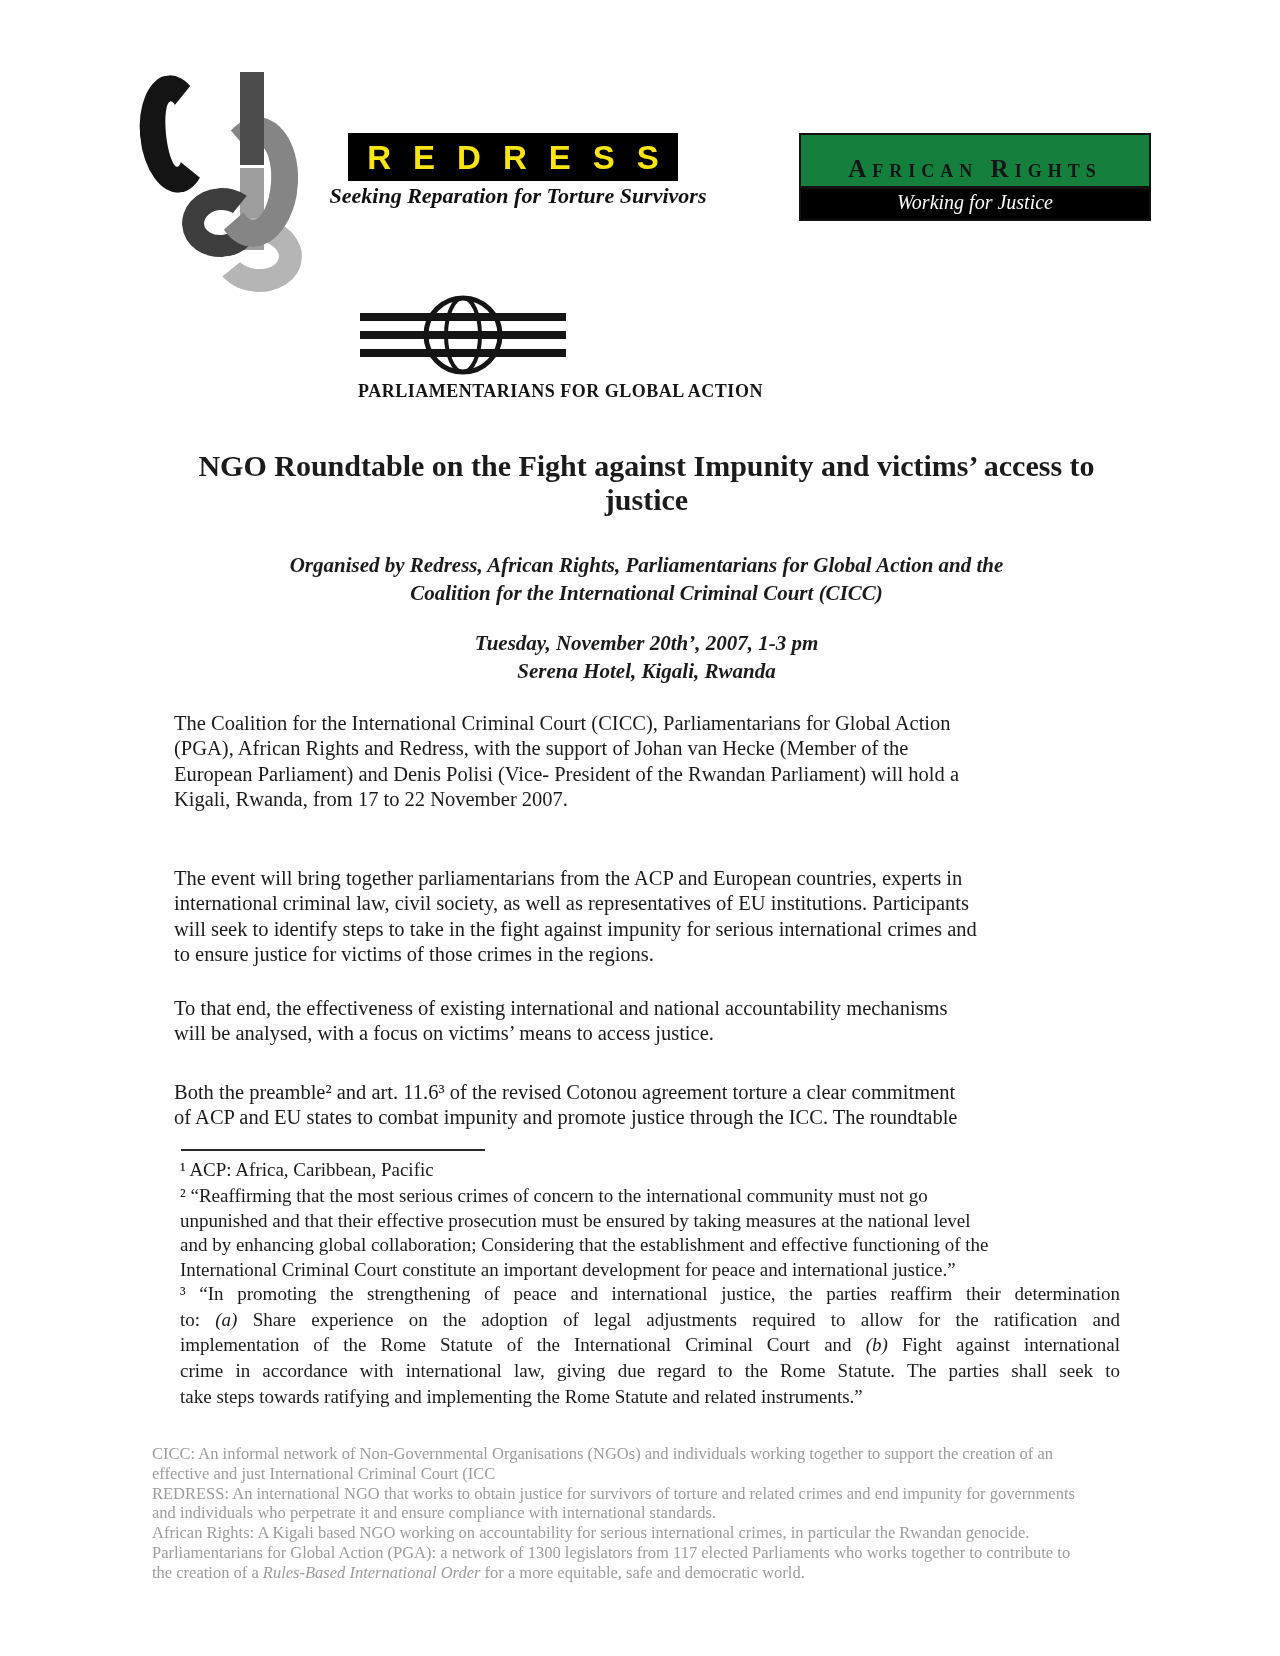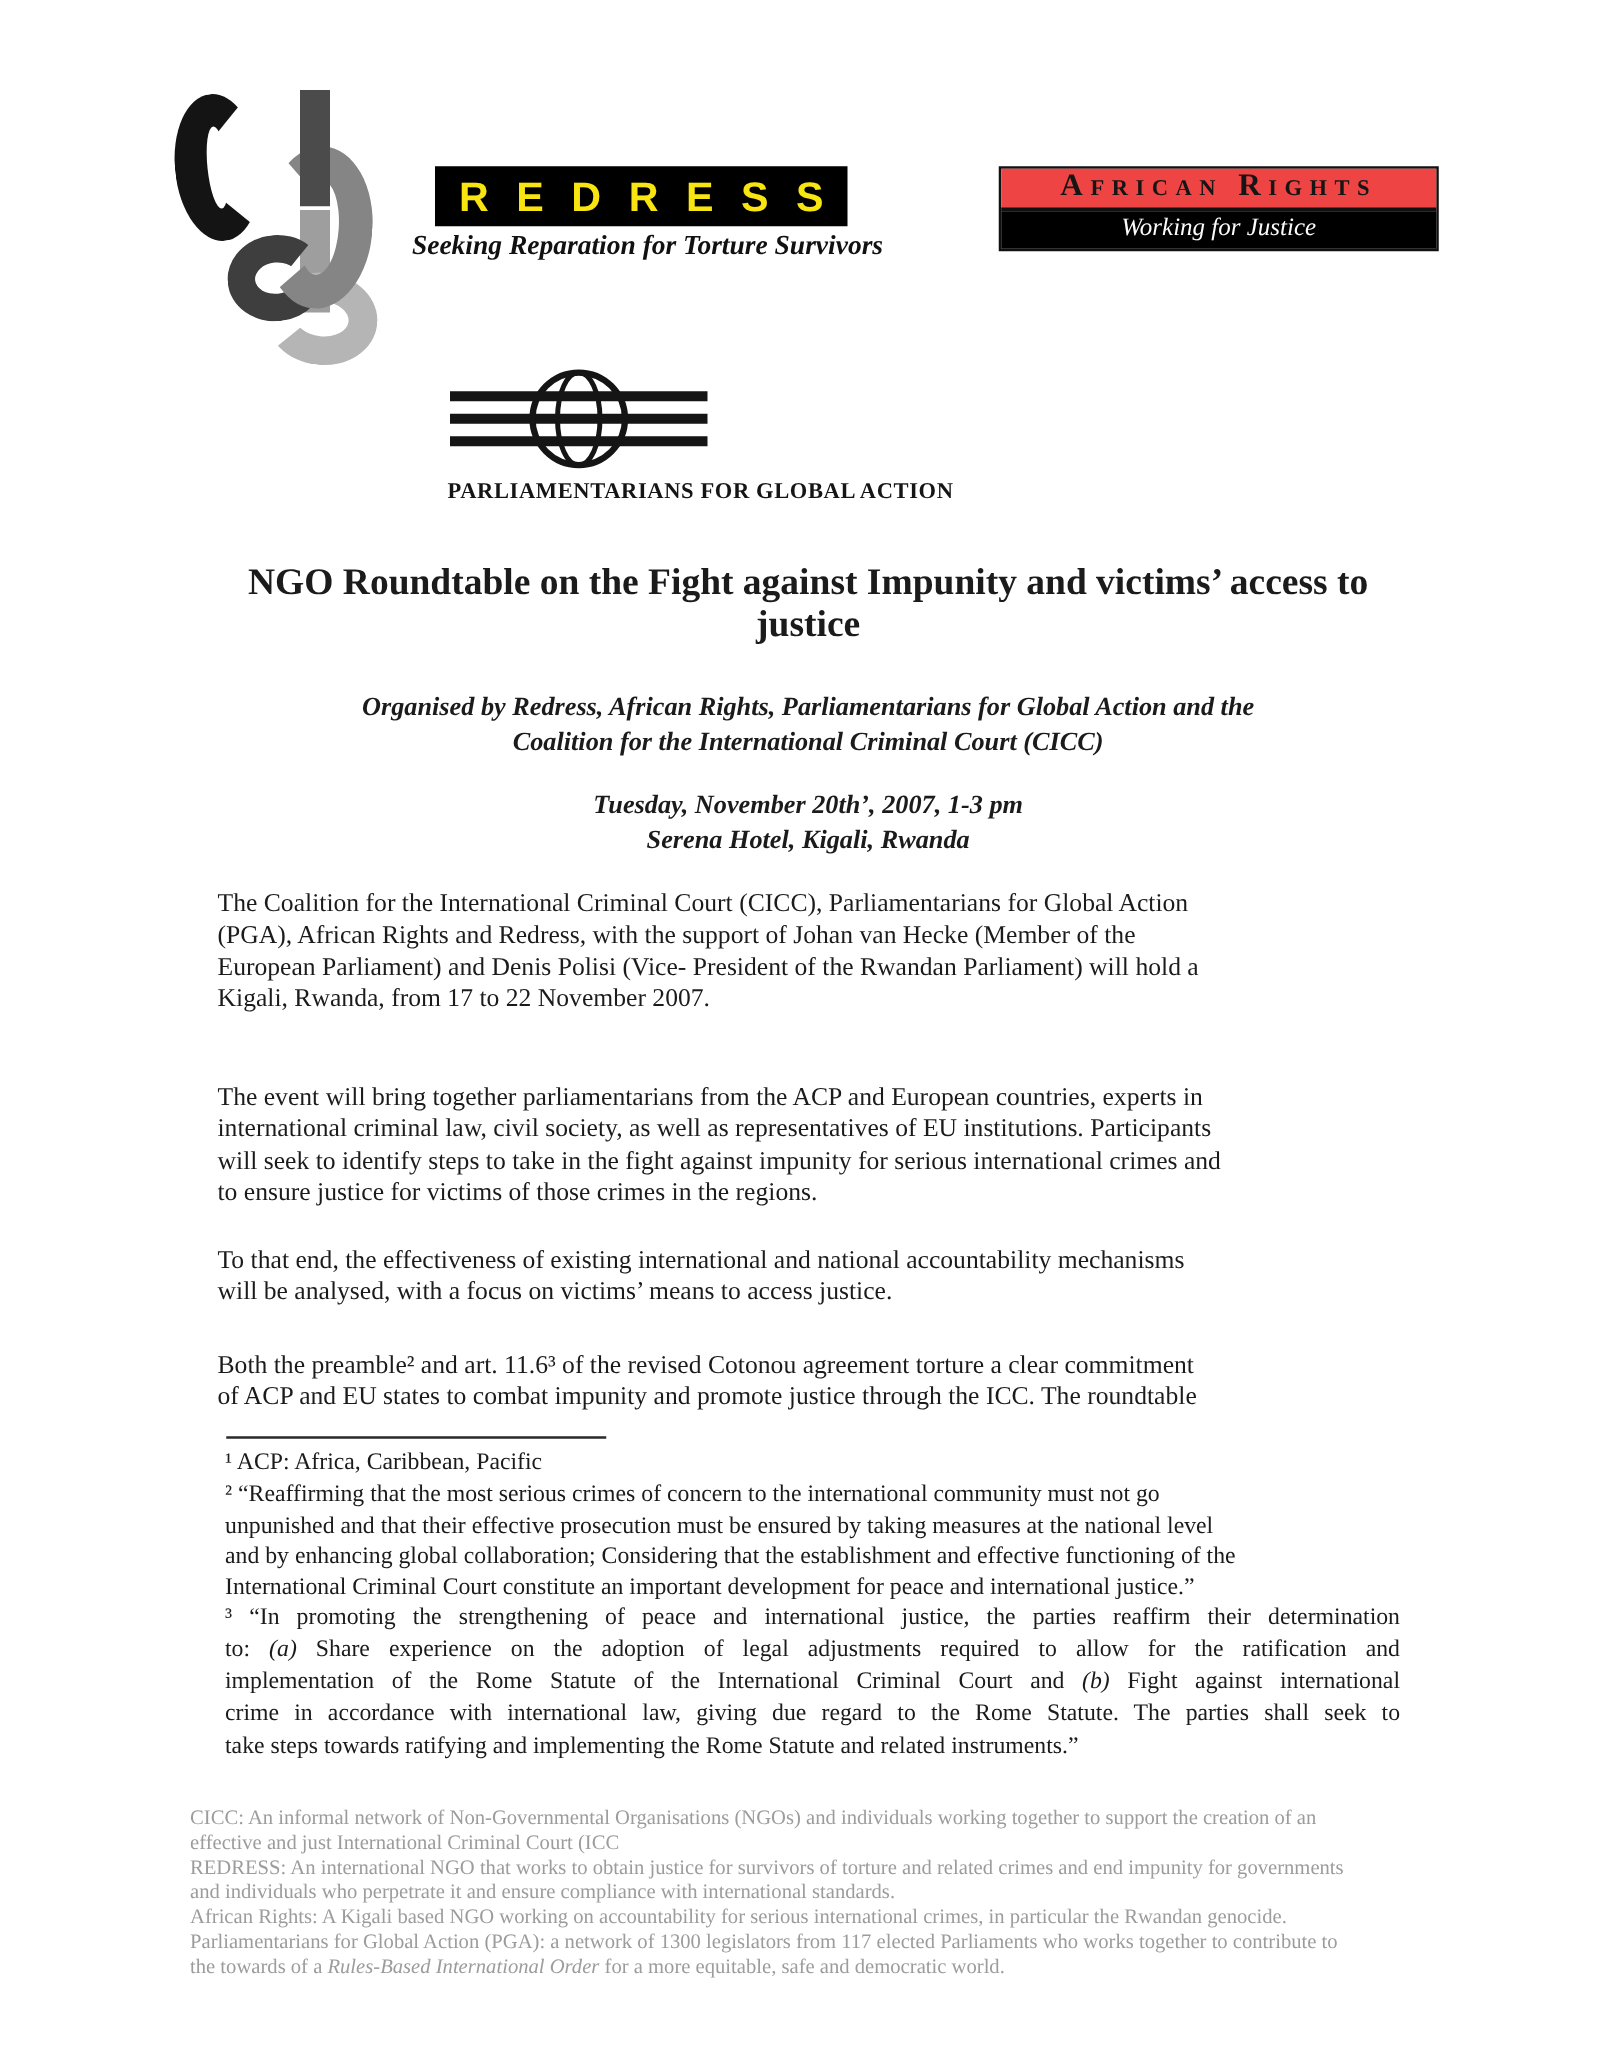--- a/index.html
+++ b/index.html
@@ -20,22 +20,22 @@
   
   .redress{position:absolute;left:348px;top:133px;width:340px;}
   .redress-box{width:330px;height:48px;background:#000000;display:flex;align-items:center;justify-content:center;}
   .redress-letters{font-family:"Liberation Sans",sans-serif;font-weight:bold;font-size:33px;
                    color:#f7e410;letter-spacing:22px;padding-left:22px;line-height:1;}
   .redress-tagline{margin-top:2px;margin-left:-20px;width:380px;text-align:center;
                    font-weight:bold;font-style:italic;font-size:22px;white-space:nowrap;color:#111;}
 
   
   .ar{position:absolute;left:799px;top:133px;width:352px;border:2px solid #111;box-sizing:border-box;}
-  .ar-top{background:#ef4444;text-align:center;font-variant:small-caps;font-weight:700;font-size:25px;
-          letter-spacing:6px;color:#151515;padding:0 0 3px 0;border-bottom:3px solid #111;white-space:nowrap;}
+  .ar-top{background:#15803d;text-align:center;font-variant:small-caps;font-weight:700;font-size:25px;
+          letter-spacing:6px;color:#151515;padding:20px 0 3px 0;border-bottom:3px solid #111;white-space:nowrap;}
   .ar-bottom{background:#000000;color:#fbfbfb;font-style:italic;font-size:20px;text-align:center;
              padding:2px 0 5px 0;white-space:nowrap;}
 
   
   .pga{position:absolute;left:358px;top:266px;width:412px;}
   .pga-caption{margin-top:1px;font-weight:bold;font-size:18px;letter-spacing:0.5px;
                white-space:nowrap;color:#151515;}
 
   
   .title{position:absolute;left:174px;top:449px;width:945px;text-align:center;
@@ -160,16 +160,16 @@
     <div class="ln">take steps towards ratifying and implementing the Rome Statute and related instruments.”</div>
   </div>
 
   <div class="orgs">
     <div class="ln">CICC: An informal network of Non-Governmental Organisations (NGOs) and individuals working together to support the creation of an</div>
     <div class="ln">effective and just International Criminal Court (ICC</div>
     <div class="ln">REDRESS: An international NGO that works to obtain justice for survivors of torture and related crimes and end impunity for governments</div>
     <div class="ln">and individuals who perpetrate it and ensure compliance with international standards.</div>
     <div class="ln">African Rights: A Kigali based NGO working on accountability for serious international crimes, in particular the Rwandan genocide.</div>
     <div class="ln">Parliamentarians for Global Action (PGA): a network of 1300 legislators from 117 elected Parliaments who works together to contribute to</div>
-    <div class="ln"><span>the towards of a </span><span class="it">Rules-Based International Order</span><span> for a more equitable, safe and democratic world.</span></div>
+    <div class="ln"><span>the creation of a </span><span class="it">Rules-Based International Order</span><span> for a more equitable, safe and democratic world.</span></div>
   </div>
 
 </div>
 
 </body></html>

